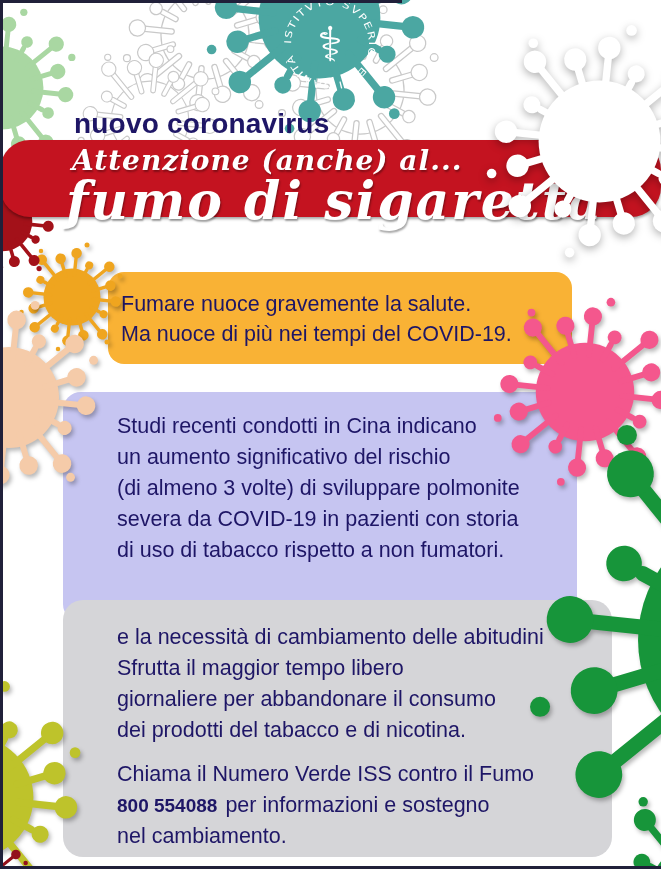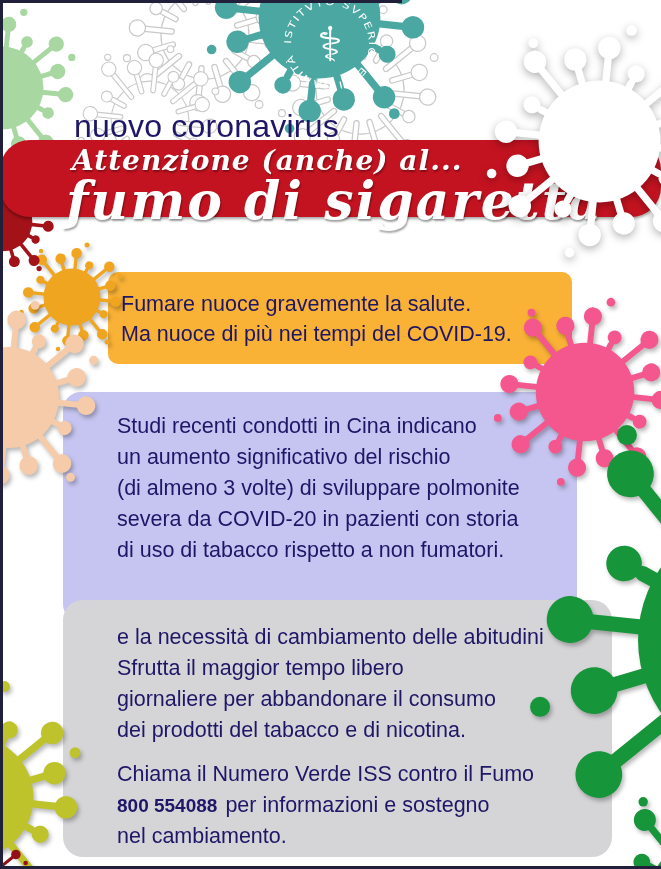--- a/index.html
+++ b/index.html
@@ -15,36 +15,36 @@
   .v-lightgreen{color:var(--light-green);}
   .v-darkred{color:var(--dark-red);}
   .v-white{color:#fff;filter:drop-shadow(0 3px 4px rgba(0,0,0,.30));}
   .v-orange{color:var(--orange-virus);}
   .v-pink{color:var(--pink);}
   .v-peach{color:var(--peach);}
   .v-green{color:var(--green);}
   .v-yellowgreen{color:var(--yellow-green);}
   .v-cornerred{color:var(--corner-red);}
   
-  .kicker{left:74px;top:108px;z-index:25;font-size:32px;font-weight:normal;color:var(--navy);letter-spacing:.2px;}
+  .kicker{left:74px;top:108px;z-index:25;font-size:28px;font-weight:bold;color:var(--navy);letter-spacing:.2px;}
   .banner{left:0;top:140px;width:661px;height:77px;background:var(--banner-red);z-index:20;
           box-shadow:0 2px 3px rgba(0,0,0,.35);border-radius:30px;}
   .banner-line1{position:absolute;left:72px;top:4px;color:#fff;font-family:"DejaVu Serif",serif;
           font-style:italic;font-weight:bold;font-size:28px;letter-spacing:1px;
           text-shadow:1px 2px 2px rgba(0,0,0,.35);}
   .banner-line2{position:absolute;left:66px;top:30px;color:#fff;font-family:"DejaVu Serif",serif;
           font-style:italic;font-weight:bold;font-size:52px;letter-spacing:2px;
           text-shadow:1px 2px 2px rgba(0,0,0,.35);}
   
   .logo{left:270px;top:-16px;width:120px;height:120px;z-index:11;overflow:visible;}
   .logo text, .logo textPath{fill:#fff;font-family:"DejaVu Sans",sans-serif;}
   
   .box{position:absolute;color:var(--navy);font-size:21.5px;line-height:31px;}
   .box-warning{left:108px;top:272px;width:464px;height:92px;background:var(--orange-box);
-          border-radius:10px;padding:17px 0 16px 13px;box-sizing:border-box;line-height:30px;z-index:10;}
+          border-radius:16px;padding:17px 0 16px 13px;box-sizing:border-box;line-height:30px;z-index:10;}
   .box-study{left:63px;top:392px;width:514px;height:230px;background:var(--lavender);
           border-radius:18px;padding:19px 0 0 54px;box-sizing:border-box;z-index:10;}
   .box-advice{left:63px;top:600px;width:549px;height:257px;background:var(--gray-box);
           border-radius:20px;padding:22px 0 0 54px;box-sizing:border-box;z-index:10;}
   .box-advice .para2{margin-top:13px;}
   .phone{font-weight:bold;font-size:19px;margin-right:8px;}
   
   .strip{position:absolute;background:var(--border-dark);z-index:40;}
   .strip-top{left:0;top:0;width:402px;height:3px;}
   .strip-left{left:0;top:0;width:3px;height:869px;}
@@ -178,21 +178,21 @@
     <div>Ma nuoce di più nei tempi del COVID-19.</div>
   </div>
   <svg class="virus v-orange shadow" style="left:17px;top:242px;width:110px;height:110px;z-index:12">
       <use href="#virus-shape"></use>
     </svg>
 
   <div class="box box-study">
     <div>Studi recenti condotti in Cina indicano</div>
     <div>un aumento significativo del rischio</div>
     <div>(di almeno 3 volte) di sviluppare polmonite</div>
-    <div>severa da COVID-20 in pazienti con storia</div>
+    <div>severa da COVID-19 in pazienti con storia</div>
     <div>di uso di tabacco rispetto a non fumatori.</div>
   </div>
 
   <svg class="virus v-pink shadow" style="left:490px;top:297px;width:190px;height:190px;z-index:14">
       <use href="#virus-shape"></use>
     </svg>
 
   <svg class="virus v-peach shadow" style="left:-89px;top:300px;width:195px;height:195px;z-index:12">
       <use href="#virus-shape"></use>
     </svg>

